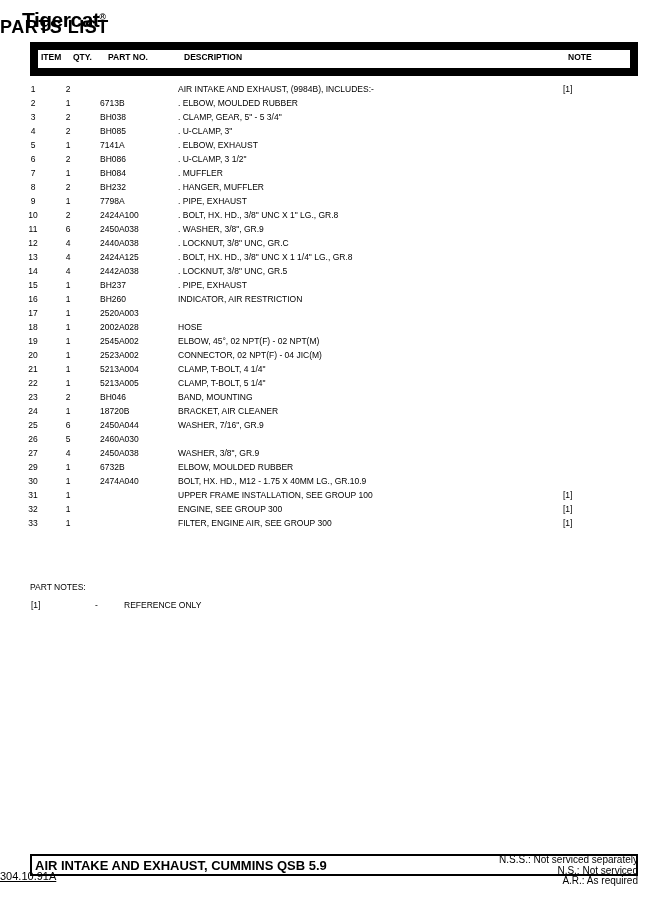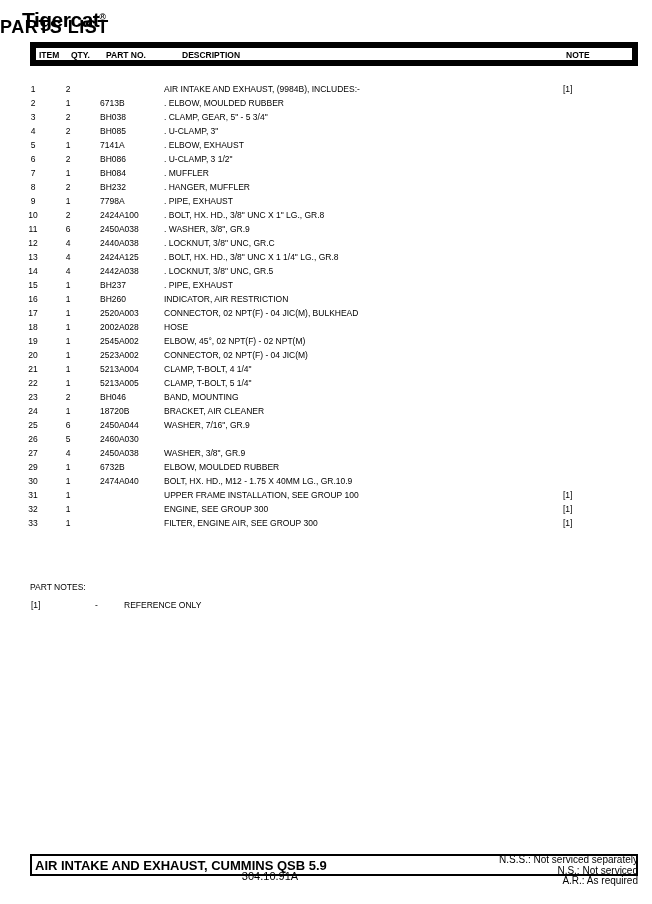--- a/index.html
+++ b/index.html
@@ -16,43 +16,43 @@
     font-size:21px;font-weight:bold;letter-spacing:-0.5px;
     white-space:nowrap;
   }
   .logo sup{font-size:9px;font-weight:bold;vertical-align:7px;letter-spacing:0;}
   .page-title{
     position:absolute;left:0;top:17px;width:652px;
     text-align:left;
     font-size:18px;font-weight:bold;letter-spacing:0.5px;
   }
   .thead-box{
-    position:absolute;left:30px;top:42px;width:608px;height:24px;
-    border:6px solid #000000;box-sizing:border-box;
+    position:absolute;left:30px;top:42px;width:608px;height:34px;
+    border:8px solid #000000;box-sizing:border-box;
     background:#fff;
   }
   .thead-box .hlabel{
     position:absolute;top:0;height:15px;line-height:15px;
     font-size:8.5px;font-weight:bold;white-space:nowrap;
   }
   .h-item{left:3px;}
   .h-qty{left:35px;}
   .h-part{left:70px;}
   .h-desc{left:146px;}
   .h-note{left:530px;}
   .rows{position:absolute;left:0;top:82px;width:652px;}
   .row{position:relative;height:14px;}
   .cell{
     position:absolute;top:0;height:14px;line-height:14px;
     font-size:8.5px;white-space:nowrap;
   }
   .c-item{left:25px;width:16px;text-align:center;}
   .c-qty{left:63px;width:10px;text-align:center;}
   .c-part{left:100px;}
-  .c-desc{left:164px;}
+  .c-desc{left:178px;}
   .c-note{left:563px;}
   .part-notes-heading{
     position:absolute;left:30px;top:580px;
     font-size:8.5px;line-height:14px;white-space:nowrap;
   }
   .part-note-line{position:absolute;left:0;top:598px;width:652px;height:14px;}
   .part-note-line span{
     position:absolute;top:0;line-height:14px;font-size:8.5px;white-space:nowrap;
   }
   .pn-ref{left:31px;}
@@ -70,22 +70,23 @@
   }
   .legend{
     position:absolute;right:14px;top:855px;
     text-align:right;
   }
   .legend div{
     font-size:10px;line-height:10.5px;white-space:nowrap;
   }
   .page-number{
     position:absolute;left:0;top:870px;width:540px;
-    text-align:center;
+    text-align:left;
     font-size:11px;
+    text-decoration:underline;
   }
 </style>
 </head>
 <body>
 
 <div class="logo"><span>Tigercat</span><sup>®</sup></div>
 
 <div class="page-title">PARTS LIST</div>
 
 <div class="thead-box">
@@ -206,21 +207,20 @@
       <span class="cell c-item">16</span>
       <span class="cell c-qty">1</span>
       <span class="cell c-part">BH260</span>
       <span class="cell c-desc">INDICATOR, AIR RESTRICTION</span>
       <span class="cell c-note"></span>
     </div>
     <div class="row">
       <span class="cell c-item">17</span>
       <span class="cell c-qty">1</span>
       <span class="cell c-part">2520A003</span>
-      <span class="cell c-desc">CONNECTOR, 02 NPT(F) - 04 JIC(M), BULKHEAD</span>
       <span class="cell c-note"></span>
     </div>
     <div class="row">
       <span class="cell c-item">18</span>
       <span class="cell c-qty">1</span>
       <span class="cell c-part">2002A028</span>
       <span class="cell c-desc">HOSE</span>
       <span class="cell c-note"></span>
     </div>
     <div class="row">

